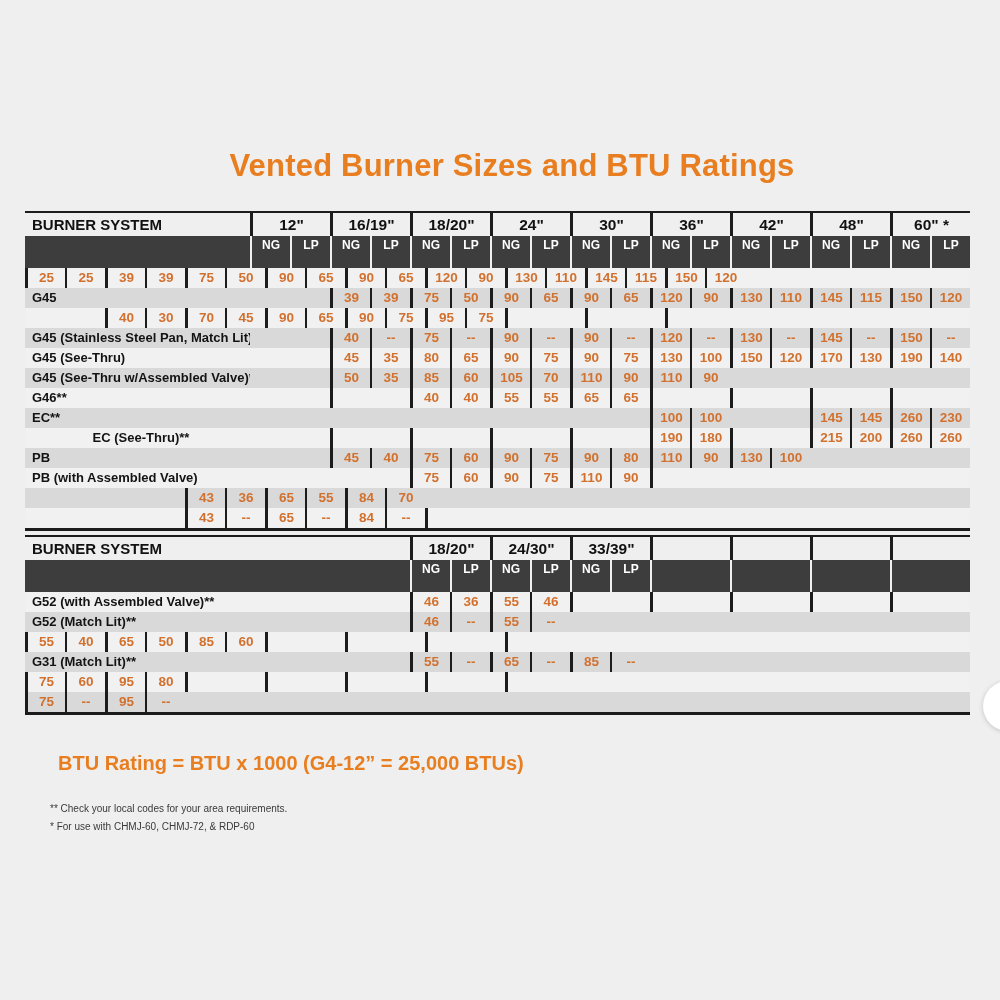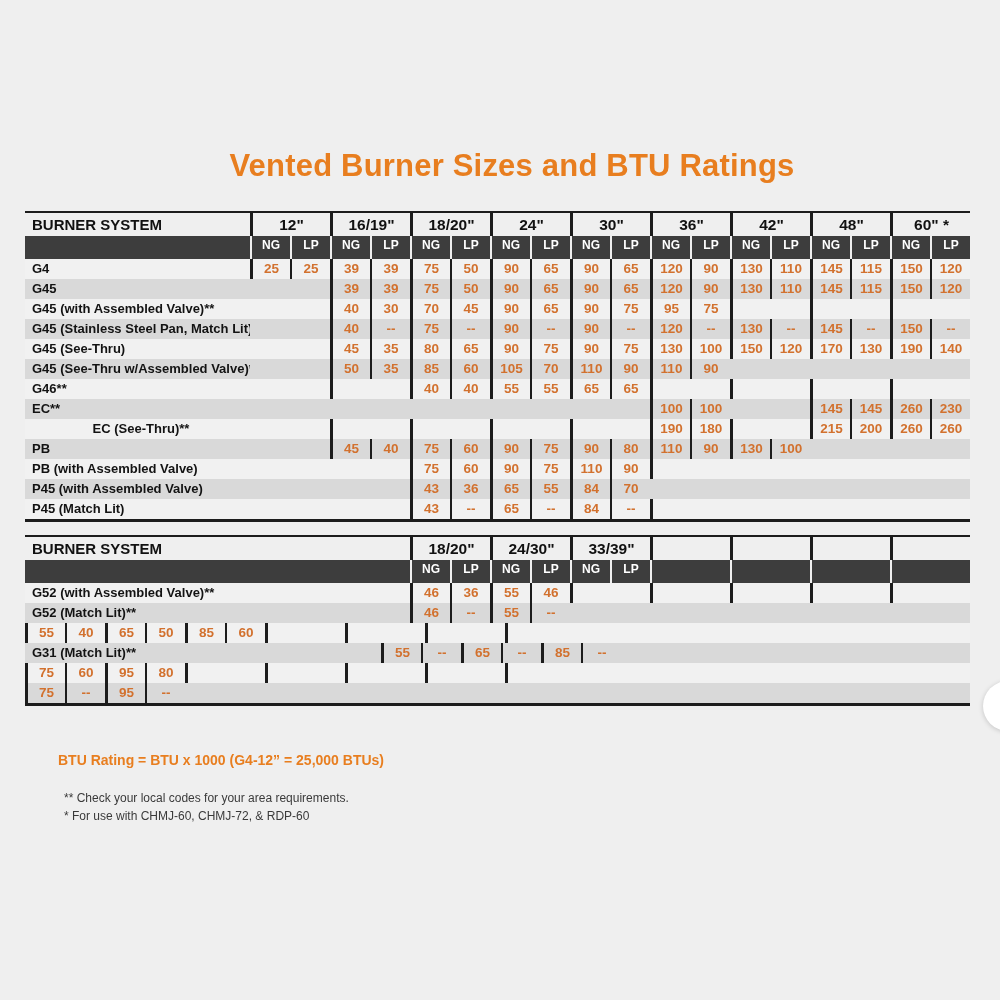--- a/index.html
+++ b/index.html
@@ -6,38 +6,38 @@
   .canvas{position:relative;width:1000px;height:1000px;background:#efefef;overflow:hidden;
           font-family:"Liberation Sans",sans-serif;}
   .title{position:absolute;top:136px;left:0;width:100%;text-align:center;margin:12px;
          font-size:31px;font-weight:bold;color:var(--accent,#E87E1F);letter-spacing:.2px;}
   .btable{position:absolute;left:25px;width:945px;border-bottom:3px solid var(--line,#1c1c1c);}
   .sizes-row{display:flex;border-top:2px solid var(--line,#1c1c1c);height:23px;}
   .sizes-row .hlab{font-size:15px;font-weight:bold;color:#111;line-height:23px;
                    padding-left:7px;box-sizing:border-box;}
   .sizes-row .g{box-sizing:border-box;width:80px;border-left:3px solid var(--line,#1c1c1c);
                 text-align:center;font-size:15.5px;font-weight:bold;line-height:23px;color:#111;}
-  .band{display:flex;height:23px;}
+  .band{display:flex;height:32px;}
   .band .bcell{background:var(--band,#3f3f3f);color:#fff;font-size:12px;font-weight:bold;
                text-align:center;line-height:18px;box-sizing:border-box;}
   .band .sub{width:38px;margin-left:2px;}
   .band .wide{width:78px;margin-left:2px;}
   .drow{display:flex;height:20px;}
   .drow .rlab{font-size:13px;font-weight:bold;color:#131313;line-height:20px;
               padding-left:7px;box-sizing:border-box;white-space:nowrap;overflow:hidden;}
   .drow .v{box-sizing:border-box;width:40px;text-align:center;font-size:13.5px;
            font-weight:bold;color:var(--val,#D2712E);line-height:20px;}
   .drow .ve{box-sizing:border-box;width:80px;}
   .gb{border-left:3px solid var(--line,#1c1c1c);}
   .sep{border-left:2px solid var(--line,#1c1c1c);}
   .light{background:#f1f1f1;}
   .shade{background:var(--stripe,#d9d9d9);align-items:flex-end;}
-  .btu-note{position:absolute;left:58px;top:752px;font-size:14px;font-weight:bold;
+  .btu-note{position:absolute;left:58px;top:752px;font-size:20px;font-weight:bold;
             color:var(--accent,#E87E1F);}
-  .footnote{position:absolute;left:64px;font-size:12px;color:#3a3a3a;}
+  .footnote{position:absolute;left:50px;font-size:10px;color:#3a3a3a;margin-top:12px;}
   .chat-widget{position:absolute;left:983px;top:681px;width:50px;height:50px;border-radius:50%;
                background:#ffffff;box-shadow:0 1px 5px rgba(0,0,0,.18);}
 </style>
 </head>
 <body>
 
 <div class="canvas" style="--accent: #E87E1F; --val: #D2712E; --band: #3D3D3D; --line: #1C1C1C; --stripe: #D9D9D9; background: rgb(239, 239, 239);">
   <h1 class="title">Vented Burner Sizes and BTU Ratings</h1>
 
   <div class="btable" id="table-0" style="top: 211px;">
@@ -68,21 +68,20 @@
         <div class="bcell sub">NG</div>
         <div class="bcell sub">LP</div>
         <div class="bcell sub">NG</div>
         <div class="bcell sub">LP</div>
         <div class="bcell sub">NG</div>
         <div class="bcell sub">LP</div>
         <div class="bcell sub">NG</div>
         <div class="bcell sub">LP</div>
       </div>
       <div class="drow light">
-        <div class="rlab" style="width: 225px;">G4</div>
         <div class="v gb">25</div>
         <div class="v sep">25</div>
         <div class="v gb">39</div>
         <div class="v sep">39</div>
         <div class="v gb">75</div>
         <div class="v sep">50</div>
         <div class="v gb">90</div>
         <div class="v sep">65</div>
         <div class="v gb">90</div>
         <div class="v sep">65</div>
@@ -110,21 +109,20 @@
         <div class="v gb">120</div>
         <div class="v sep">90</div>
         <div class="v gb">130</div>
         <div class="v sep">110</div>
         <div class="v gb">145</div>
         <div class="v sep">115</div>
         <div class="v gb">150</div>
         <div class="v sep">120</div>
       </div>
       <div class="drow light">
-        <div class="rlab" style="width: 225px;">G45 (with Assembled Valve)**</div>
         <div class="v"></div>
         <div class="v"></div>
         <div class="v gb">40</div>
         <div class="v sep">30</div>
         <div class="v gb">70</div>
         <div class="v sep">45</div>
         <div class="v gb">90</div>
         <div class="v sep">65</div>
         <div class="v gb">90</div>
         <div class="v sep">75</div>
@@ -299,42 +297,40 @@
         <div class="v gb"></div>
         <div class="v"></div>
         <div class="v"></div>
         <div class="v"></div>
         <div class="v"></div>
         <div class="v"></div>
         <div class="v"></div>
         <div class="v"></div>
       </div>
       <div class="drow shade">
-        <div class="rlab" style="width: 225px;">P45 (with Assembled Valve)</div>
         <div class="v"></div>
         <div class="v"></div>
         <div class="v"></div>
         <div class="v"></div>
         <div class="v gb">43</div>
         <div class="v sep">36</div>
         <div class="v gb">65</div>
         <div class="v sep">55</div>
         <div class="v gb">84</div>
         <div class="v sep">70</div>
         <div class="v gb"></div>
         <div class="v"></div>
         <div class="v"></div>
         <div class="v"></div>
         <div class="v"></div>
         <div class="v"></div>
         <div class="v"></div>
         <div class="v"></div>
       </div>
       <div class="drow light">
-        <div class="rlab" style="width: 225px;">P45 (Match Lit)</div>
         <div class="v"></div>
         <div class="v"></div>
         <div class="v"></div>
         <div class="v"></div>
         <div class="v gb">43</div>
         <div class="v sep">--</div>
         <div class="v gb">65</div>
         <div class="v sep">--</div>
         <div class="v gb">84</div>
         <div class="v sep">--</div>
@@ -404,21 +400,21 @@
         <div class="v gb">65</div>
         <div class="v sep">50</div>
         <div class="v gb">85</div>
         <div class="v sep">60</div>
         <div class="v ve gb"></div>
         <div class="v ve gb"></div>
         <div class="v ve gb"></div>
         <div class="v ve gb"></div>
       </div>
       <div class="drow shade">
-        <div class="rlab" style="width: 356px;">G31 (Match Lit)**</div>
+        <div class="rlab" style="width: 385px;">G31 (Match Lit)**</div>
         <div class="v gb">55</div>
         <div class="v sep">--</div>
         <div class="v gb">65</div>
         <div class="v sep">--</div>
         <div class="v gb">85</div>
         <div class="v sep">--</div>
         <div class="v ve gb"></div>
         <div class="v ve gb"></div>
         <div class="v ve gb"></div>
         <div class="v ve gb"></div>

